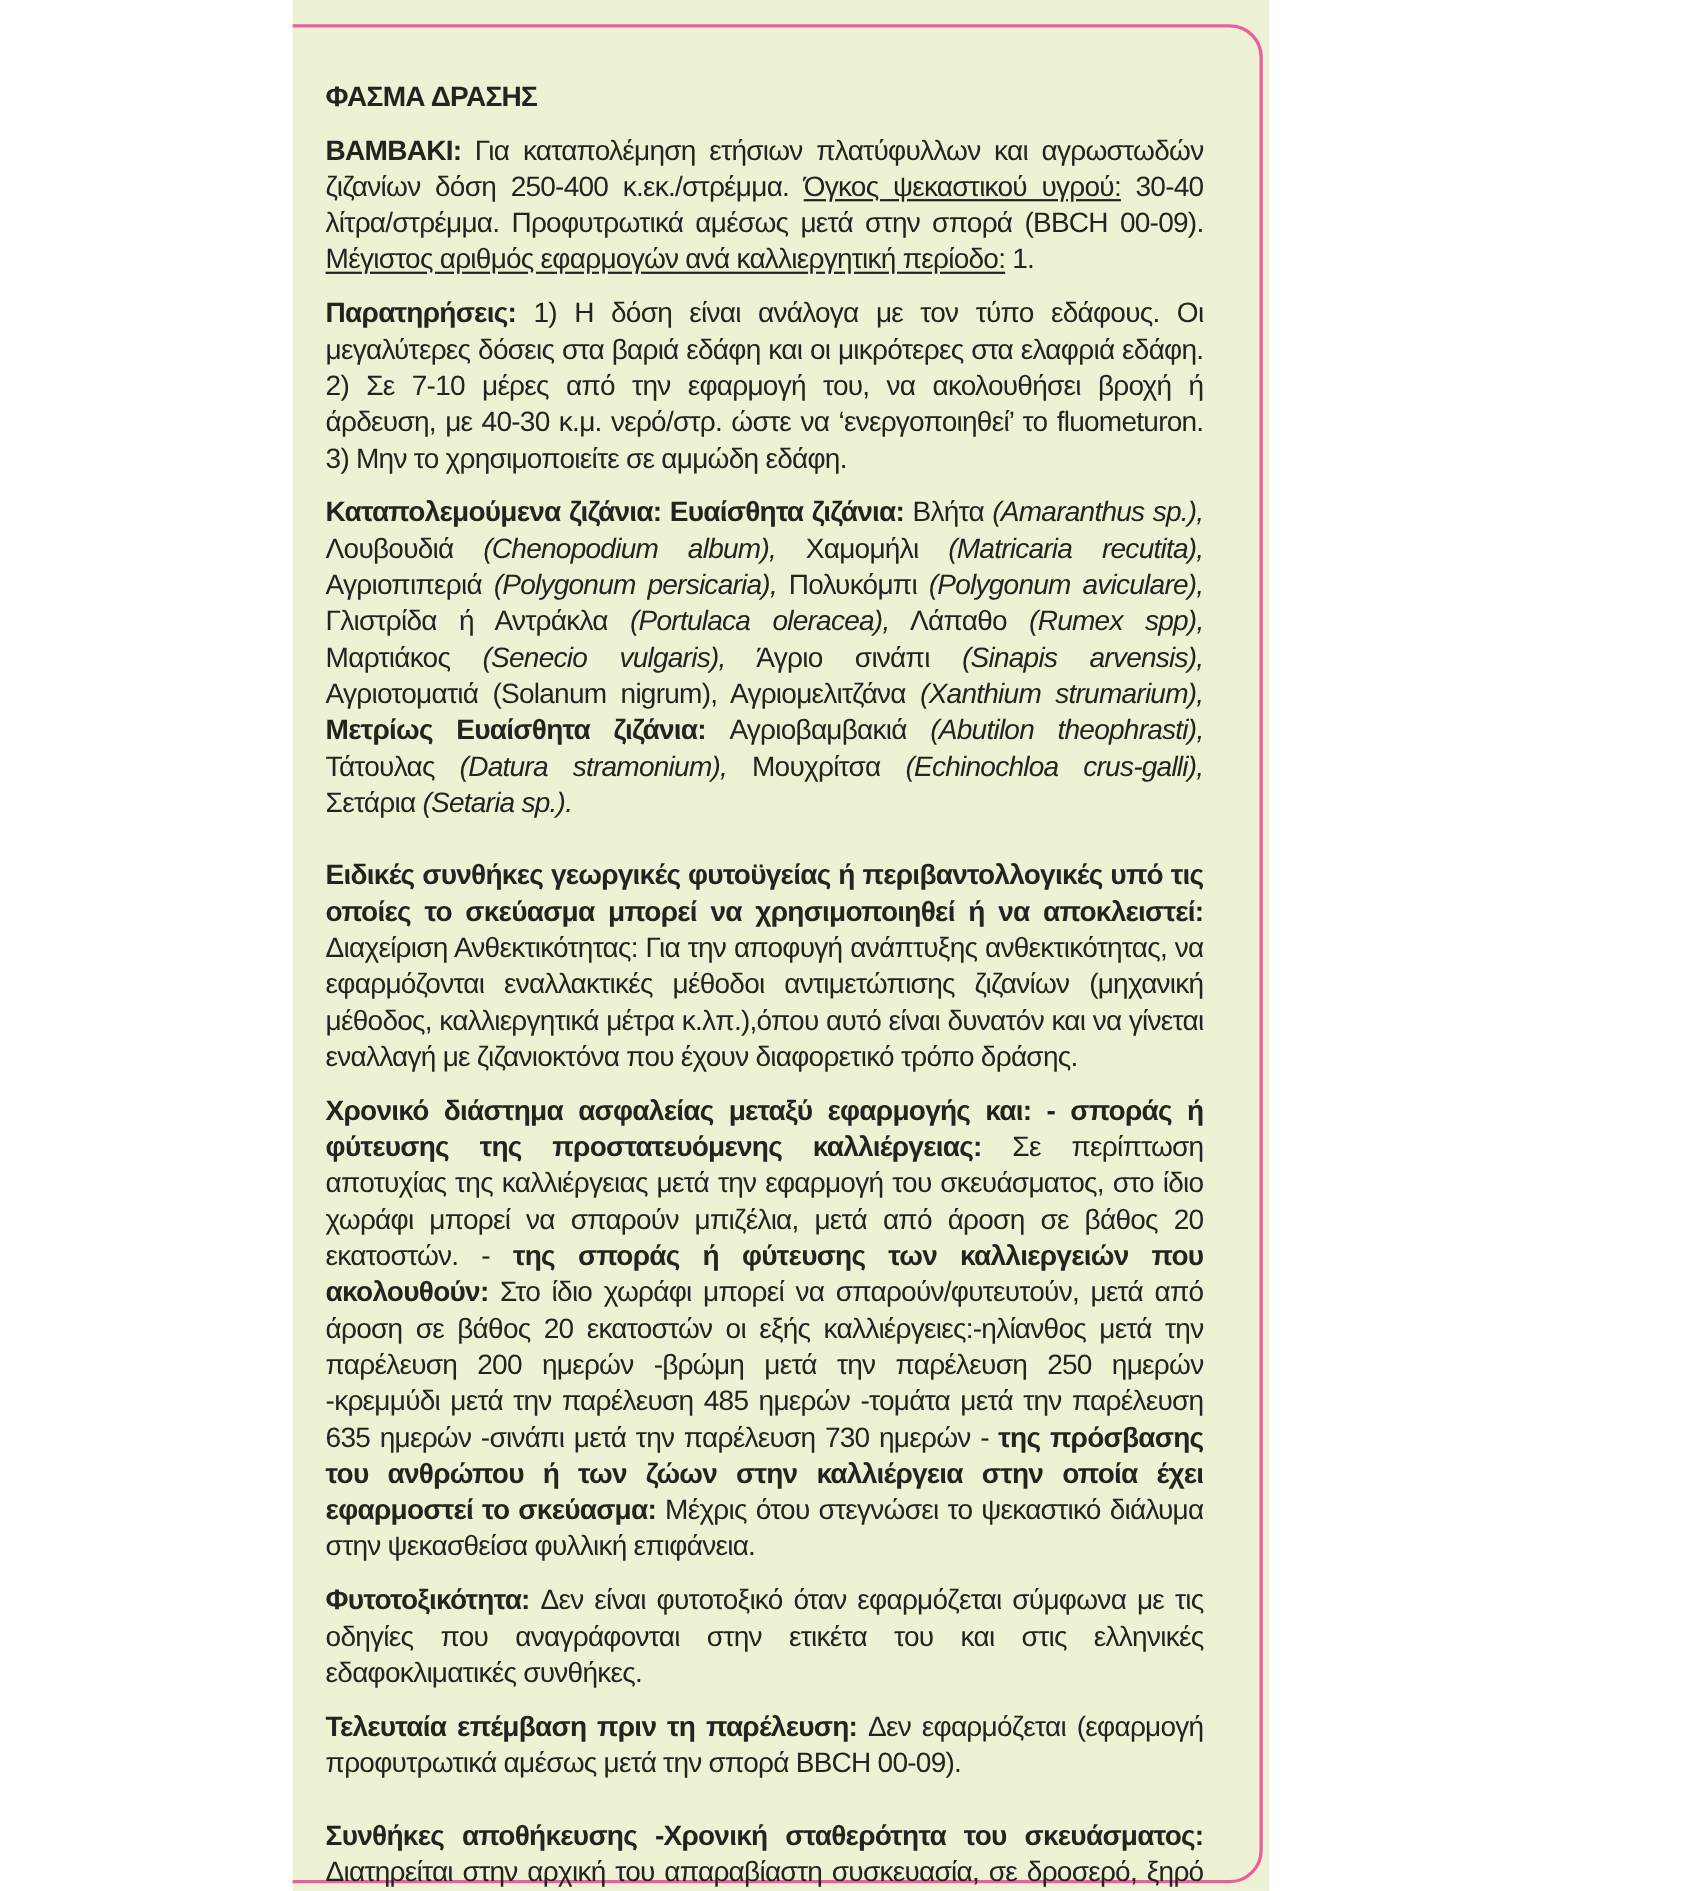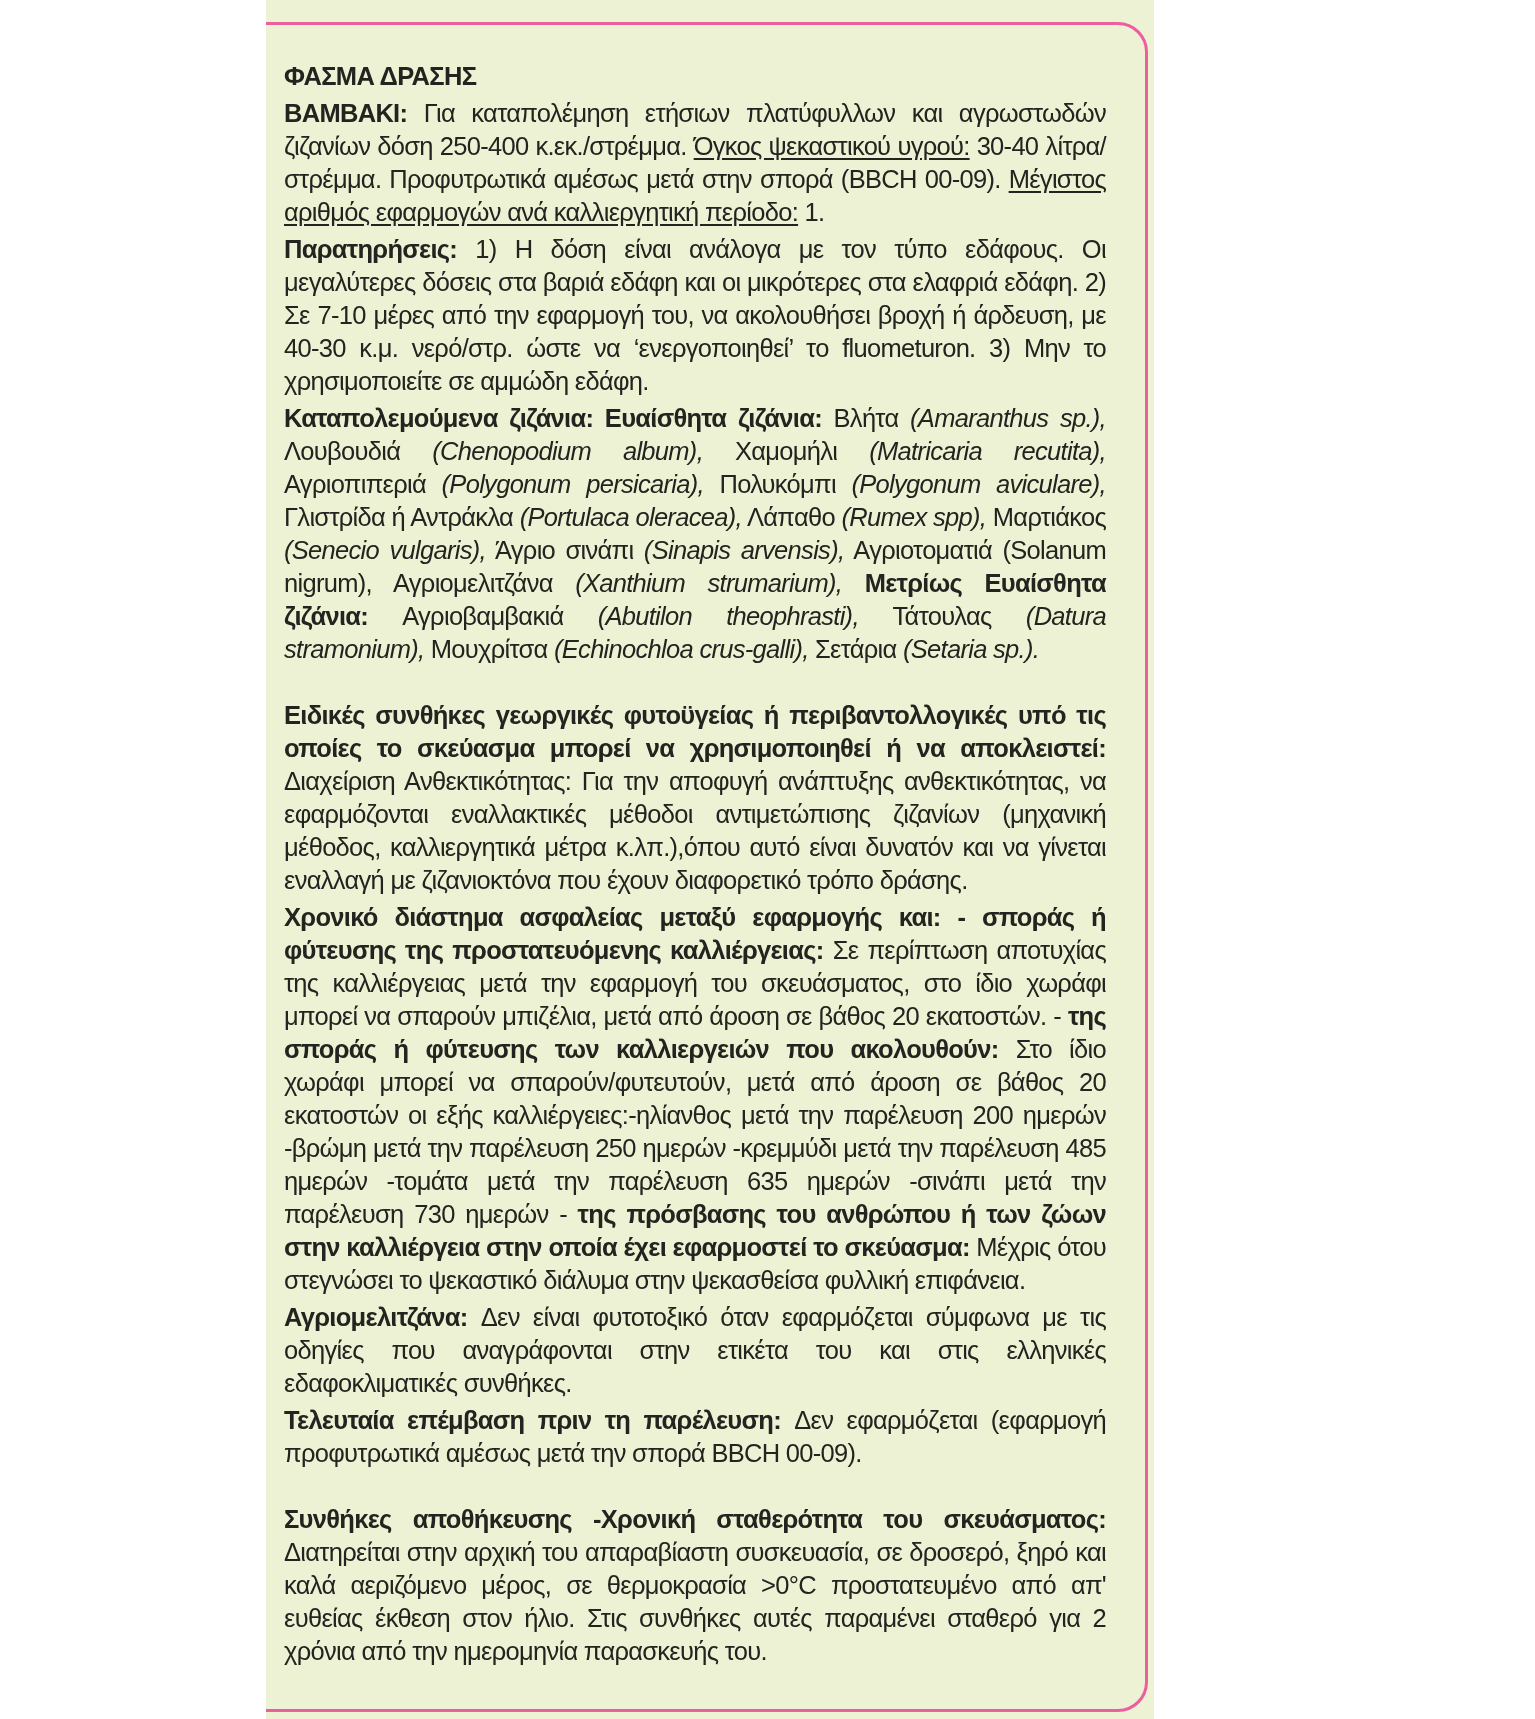--- a/index.html
+++ b/index.html
@@ -38,38 +38,38 @@
     position: absolute;
     left: 14px;
     top: 56px;
     width: 830px;
     color: #23231f;
     font-size: 25.5px;
     line-height: 33px;
     letter-spacing: -0.7px;
     text-align: justify;
   }
-  .para { margin: 4px; }
+  .para { margin: 16px; }
   .para.gap { margin-top: 33px; }
   .b { font-weight: bold; }
   .i { font-style: italic; }
   .u { text-decoration: underline; text-underline-offset: 3px; }
   .r { }
 </style>
 </head>
 <body>
 
 <div class="page">
   <div class="label-panel">
     <div class="pink-frame"></div>
     <div class="content">
         <p class="para"><span class="b">ΦΑΣΜΑ ΔΡΑΣΗΣ</span></p>
         <p class="para"><span class="b">ΒΑΜΒΑΚΙ: </span><span class="r">Για καταπολέμηση ετήσιων πλατύφυλλων και αγρωστωδών ζιζανίων δόση 250-400 κ.εκ./στρέμμα. </span><span class="u">Όγκος ψεκαστικού υγρού:</span><span class="r"> 30-40 λίτρα/στρέμμα. Προφυτρωτικά αμέσως μετά στην σπορά (BBCH 00-09). </span><span class="u">Μέγιστος αριθμός εφαρμογών ανά καλλιεργητική περίοδο:</span><span class="r"> 1.</span></p>
         <p class="para"><span class="b">Παρατηρήσεις: </span><span class="r">1) Η δόση είναι ανάλογα με τον τύπο εδάφους. Οι μεγαλύτερες δόσεις στα βαριά εδάφη και οι μικρότερες στα ελαφριά εδάφη. 2) Σε 7-10 μέρες από την εφαρμογή του, να ακολουθήσει βροχή ή άρδευση, με 40-30 κ.μ. νερό/στρ. ώστε να ‘ενεργοποιηθεί’ το fluometuron. 3) Μην το χρησιμοποιείτε σε αμμώδη εδάφη.</span></p>
         <p class="para"><span class="b">Καταπολεμούμενα ζιζάνια: Ευαίσθητα ζιζάνια: </span><span class="r">Βλήτα </span><span class="i">(Amaranthus sp.),</span><span class="r"> Λουβουδιά </span><span class="i">(Chenopodium album),</span><span class="r"> Χαμομήλι </span><span class="i">(Matricaria recutita),</span><span class="r"> Αγριοπιπεριά </span><span class="i">(Polygonum persicaria),</span><span class="r"> Πολυκόμπι </span><span class="i">(Polygonum aviculare),</span><span class="r"> Γλιστρίδα ή Αντράκλα </span><span class="i">(Portulaca oleracea),</span><span class="r"> Λάπαθο </span><span class="i">(Rumex spp),</span><span class="r"> Μαρτιάκος </span><span class="i">(Senecio vulgaris),</span><span class="r"> Άγριο σινάπι </span><span class="i">(Sinapis arvensis),</span><span class="r"> Αγριοτοματιά (Solanum nigrum), Αγριομελιτζάνα </span><span class="i">(Xanthium strumarium),</span><span class="b"> Μετρίως Ευαίσθητα ζιζάνια: </span><span class="r">Αγριοβαμβακιά </span><span class="i">(Abutilon theophrasti),</span><span class="r"> Τάτουλας </span><span class="i">(Datura stramonium),</span><span class="r"> Μουχρίτσα </span><span class="i">(Echinochloa crus-galli),</span><span class="r"> Σετάρια </span><span class="i">(Setaria sp.).</span></p>
         <p class="para gap"><span class="b">Ειδικές συνθήκες γεωργικές φυτοϋγείας ή περιβαντολλογικές υπό τις οποίες το σκεύασμα μπορεί να χρησιμοποιηθεί ή να αποκλειστεί: </span><span class="r">Διαχείριση Ανθεκτικότητας: Για την αποφυγή ανάπτυξης ανθεκτικότητας, να εφαρμόζονται εναλλακτικές μέθοδοι αντιμετώπισης ζιζανίων (μηχανική μέθοδος, καλλιεργητικά μέτρα κ.λπ.),όπου αυτό είναι δυνατόν και να γίνεται εναλλαγή με ζιζανιοκτόνα που έχουν διαφορετικό τρόπο δράσης.</span></p>
         <p class="para"><span class="b">Χρονικό διάστημα ασφαλείας μεταξύ εφαρμογής και: - σποράς ή φύτευσης της προστατευόμενης καλλιέργειας: </span><span class="r">Σε περίπτωση αποτυχίας της καλλιέργειας μετά την εφαρμογή του σκευάσματος, στο ίδιο χωράφι μπορεί να σπαρούν μπιζέλια, μετά από άροση σε βάθος 20 εκατοστών. - </span><span class="b">της σποράς ή φύτευσης των καλλιεργειών που ακολουθούν: </span><span class="r">Στο ίδιο χωράφι μπορεί να σπαρούν/φυτευτούν, μετά από άροση σε βάθος 20 εκατοστών οι εξής καλλιέργειες:-ηλίανθος μετά την παρέλευση 200 ημερών -βρώμη μετά την παρέλευση 250 ημερών -κρεμμύδι μετά την παρέλευση 485 ημερών -τομάτα μετά την παρέλευση 635 ημερών -σινάπι μετά την παρέλευση 730 ημερών - </span><span class="b">της πρόσβασης του ανθρώπου ή των ζώων στην καλλιέργεια στην οποία έχει εφαρμοστεί το σκεύασμα: </span><span class="r">Μέχρις ότου στεγνώσει το ψεκαστικό διάλυμα στην ψεκασθείσα φυλλική επιφάνεια.</span></p>
-        <p class="para"><span class="b">Αγριομελιτζάνα: </span><span class="r">Δεν είναι φυτοτοξικό όταν εφαρμόζεται σύμφωνα με τις οδηγίες που αναγράφονται στην ετικέτα του και στις ελληνικές εδαφοκλιματικές συνθήκες.</span></p>
+        <p class="para"><span class="b">Φυτοτοξικότητα: </span><span class="r">Δεν είναι φυτοτοξικό όταν εφαρμόζεται σύμφωνα με τις οδηγίες που αναγράφονται στην ετικέτα του και στις ελληνικές εδαφοκλιματικές συνθήκες.</span></p>
         <p class="para"><span class="b">Τελευταία επέμβαση πριν τη παρέλευση: </span><span class="r">Δεν εφαρμόζεται (εφαρμογή προφυτρωτικά αμέσως μετά την σπορά BBCH 00-09).</span></p>
         <p class="para gap"><span class="b">Συνθήκες αποθήκευσης -Χρονική σταθερότητα του σκευάσματος: </span><span class="r">Διατηρείται στην αρχική του απαραβίαστη συσκευασία, σε δροσερό, ξηρό και καλά αεριζόμενο μέρος, σε θερμοκρασία &gt;0°C προστατευμένο από απ' ευθείας έκθεση στον ήλιο. Στις συνθήκες αυτές παραμένει σταθερό για 2 χρόνια από την ημερομηνία παρασκευής του.</span></p>
       </div>
   </div>
 </div>
 
 </body></html>

